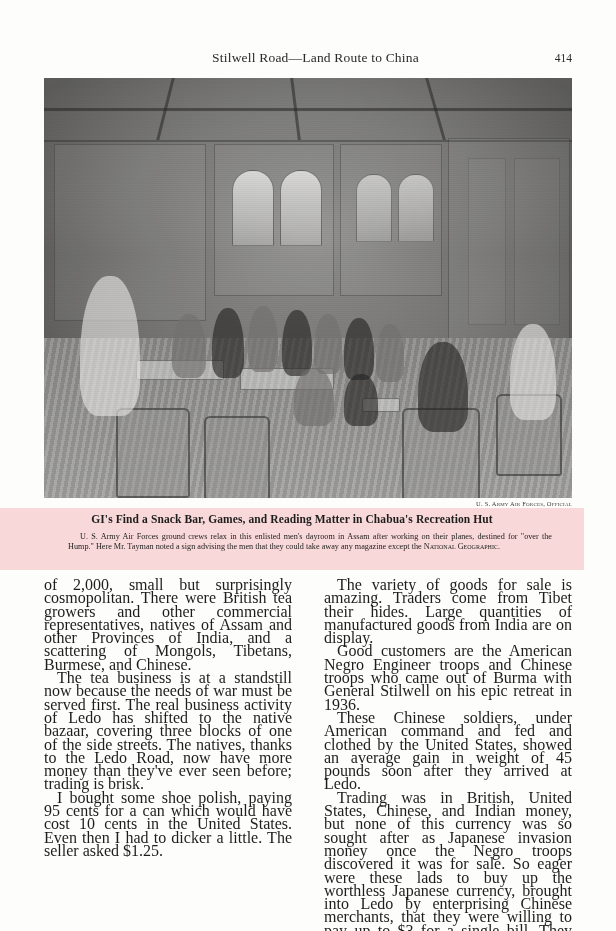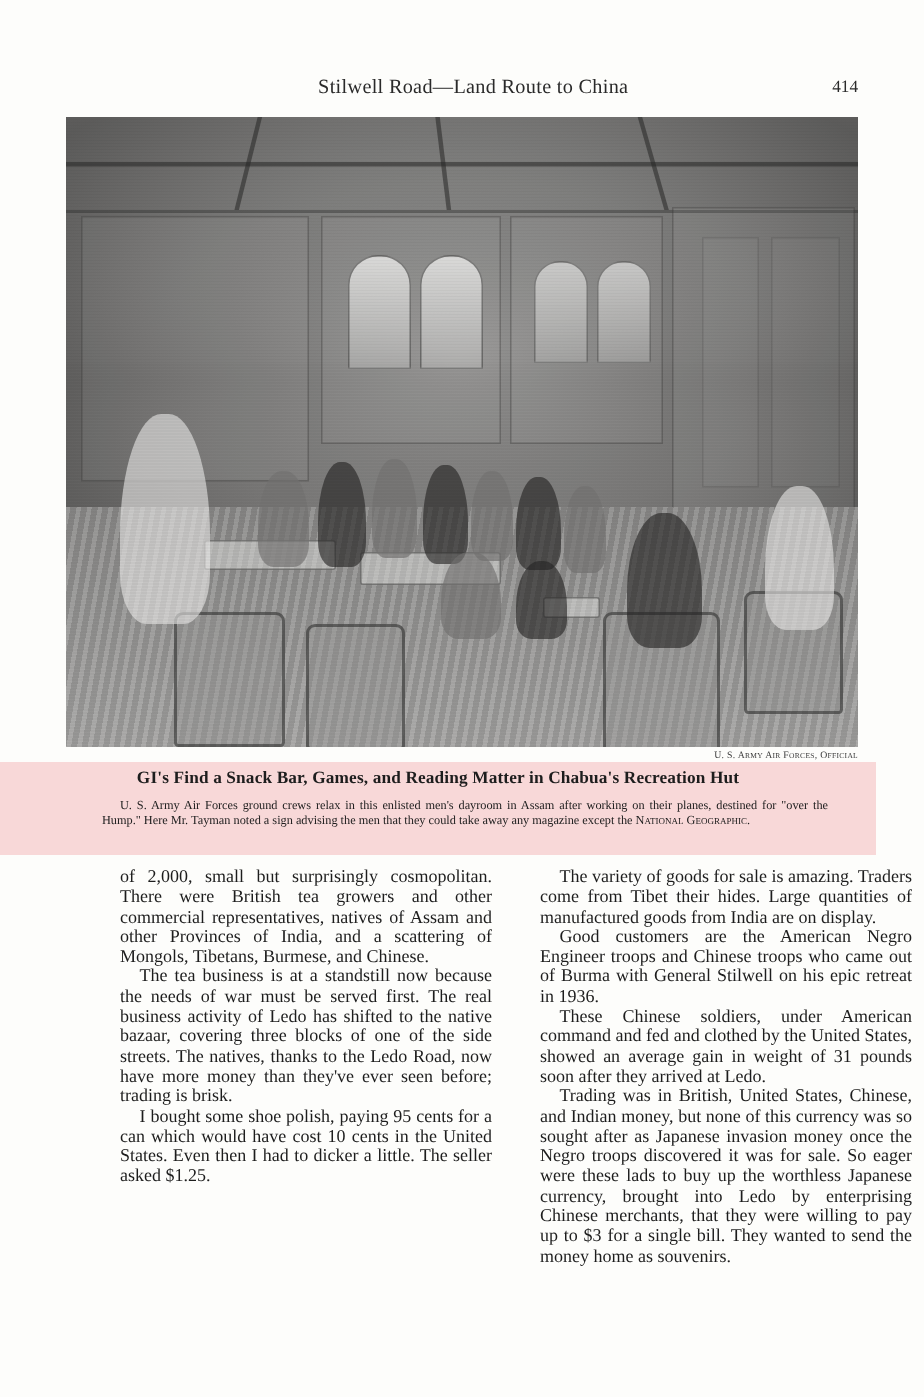--- a/index.html
+++ b/index.html
@@ -178,25 +178,24 @@
     position: absolute;
     left: 44px;
     top: 578px;
     width: 528px;
     height: 300px;
   }
   .col {
     position: absolute;
     top: 0;
     width: 248px;
-    font-size: 12px;
+    font-size: 16px;
     line-height: 13.3px;
     text-align: justify;
     color: #1d1d1d;
-    margin-left: 36px;
   }
   .col.left { left: 0; }
   .col.right { left: 280px; }
   .col p {
     margin: 0;
     text-indent: 13px;
   }
   .col p.noindent {
     text-indent: 0;
   }
@@ -268,18 +267,18 @@
 
   <div class="body-cols">
     <div class="col left">
       <p class="noindent">of 2,000, small but surprisingly cosmopolitan. There were British tea growers and other commercial representatives, natives of Assam and other Provinces of India, and a scattering of Mongols, Tibetans, Burmese, and Chinese.</p>
       <p>The tea business is at a standstill now because the needs of war must be served first.  The real business activity of Ledo has shifted to the native bazaar, covering three blocks of one of the side streets.  The natives, thanks to the Ledo Road, now have more money than they've ever seen before; trading is brisk.</p>
       <p>I bought some shoe polish, paying 95 cents for a can which would have cost 10 cents in the United States.  Even then I had to dicker a little.  The seller asked $1.25.</p>
     </div>
     <div class="col right">
       <p>The variety of goods for sale is amazing.  Traders come from Tibet their hides.  Large quantities of manufactured goods from India are on display.</p>
       <p>Good customers are the American Negro Engineer troops and Chinese troops who came out of Burma with General Stilwell on his epic retreat in 1936.</p>
-      <p>These Chinese soldiers, under American command and fed and clothed by the United States, showed an average gain in weight of 31 pounds soon after they arrived at Ledo.</p>
+      <p>These Chinese soldiers, under American command and fed and clothed by the United States, showed an average gain in weight of 45 pounds soon after they arrived at Ledo.</p>
       <p>Trading was in British, United States, Chinese, and Indian money, but none of this currency was so sought after as Japanese invasion money once the Negro troops discovered it was for sale.  So eager were these lads to buy up the worthless Japanese currency, brought into Ledo by enterprising Chinese merchants, that they were willing to pay up to $3 for a single bill.  They wanted to send the money home as souvenirs.</p>
     </div>
   </div>
 
 </div>
 
 </body></html>

